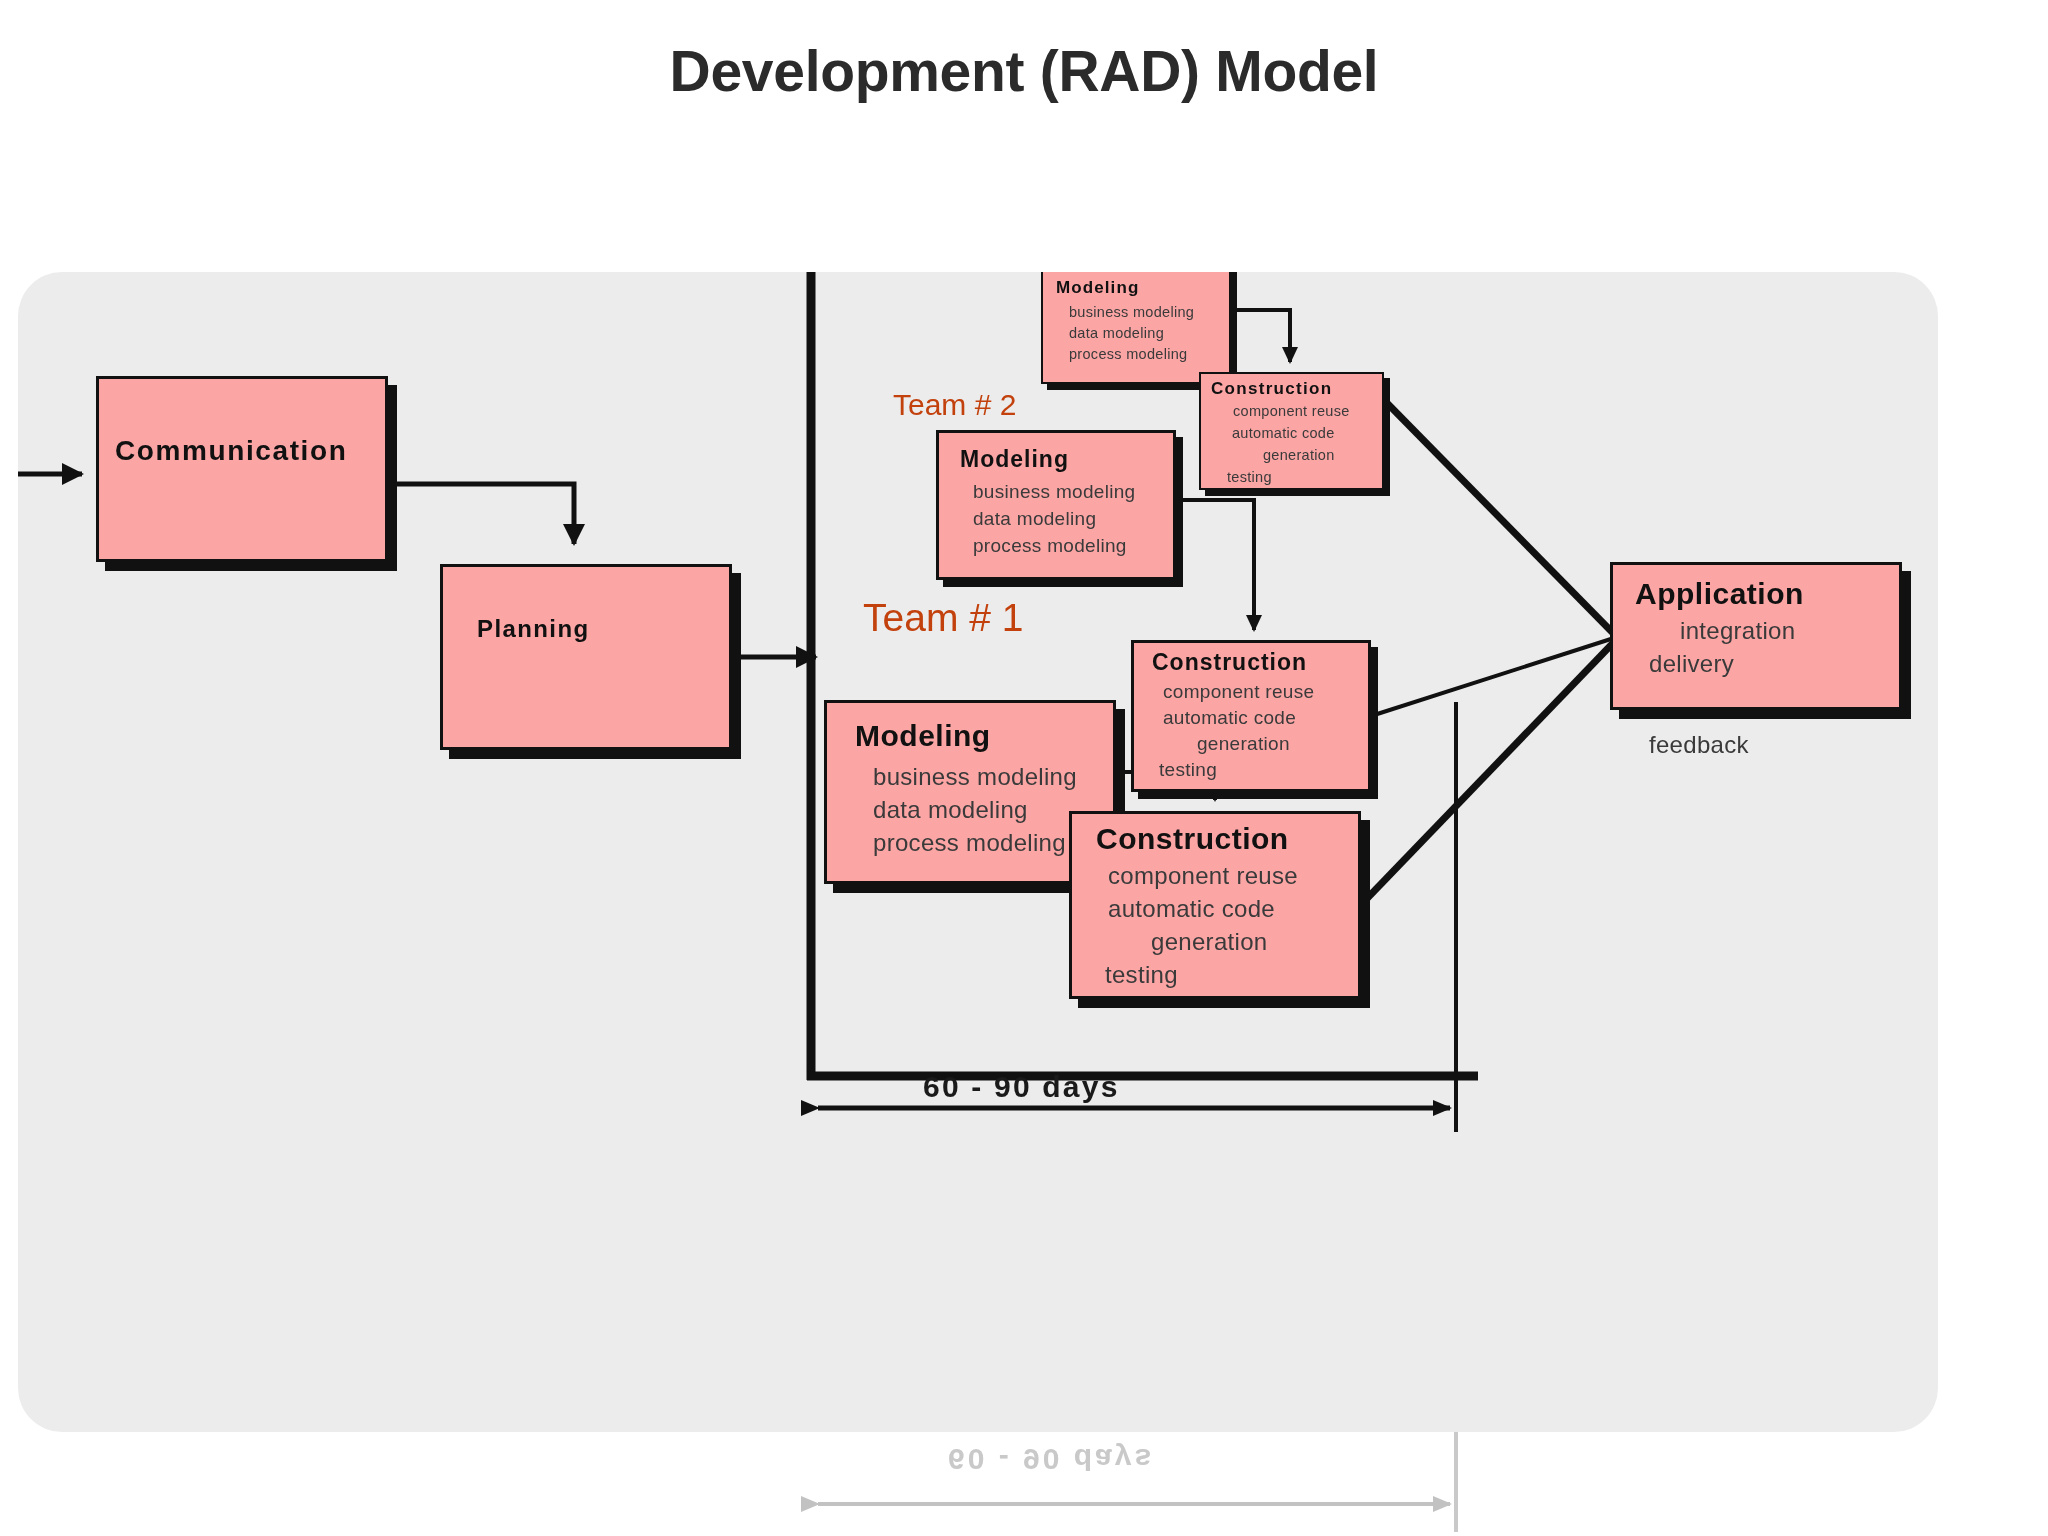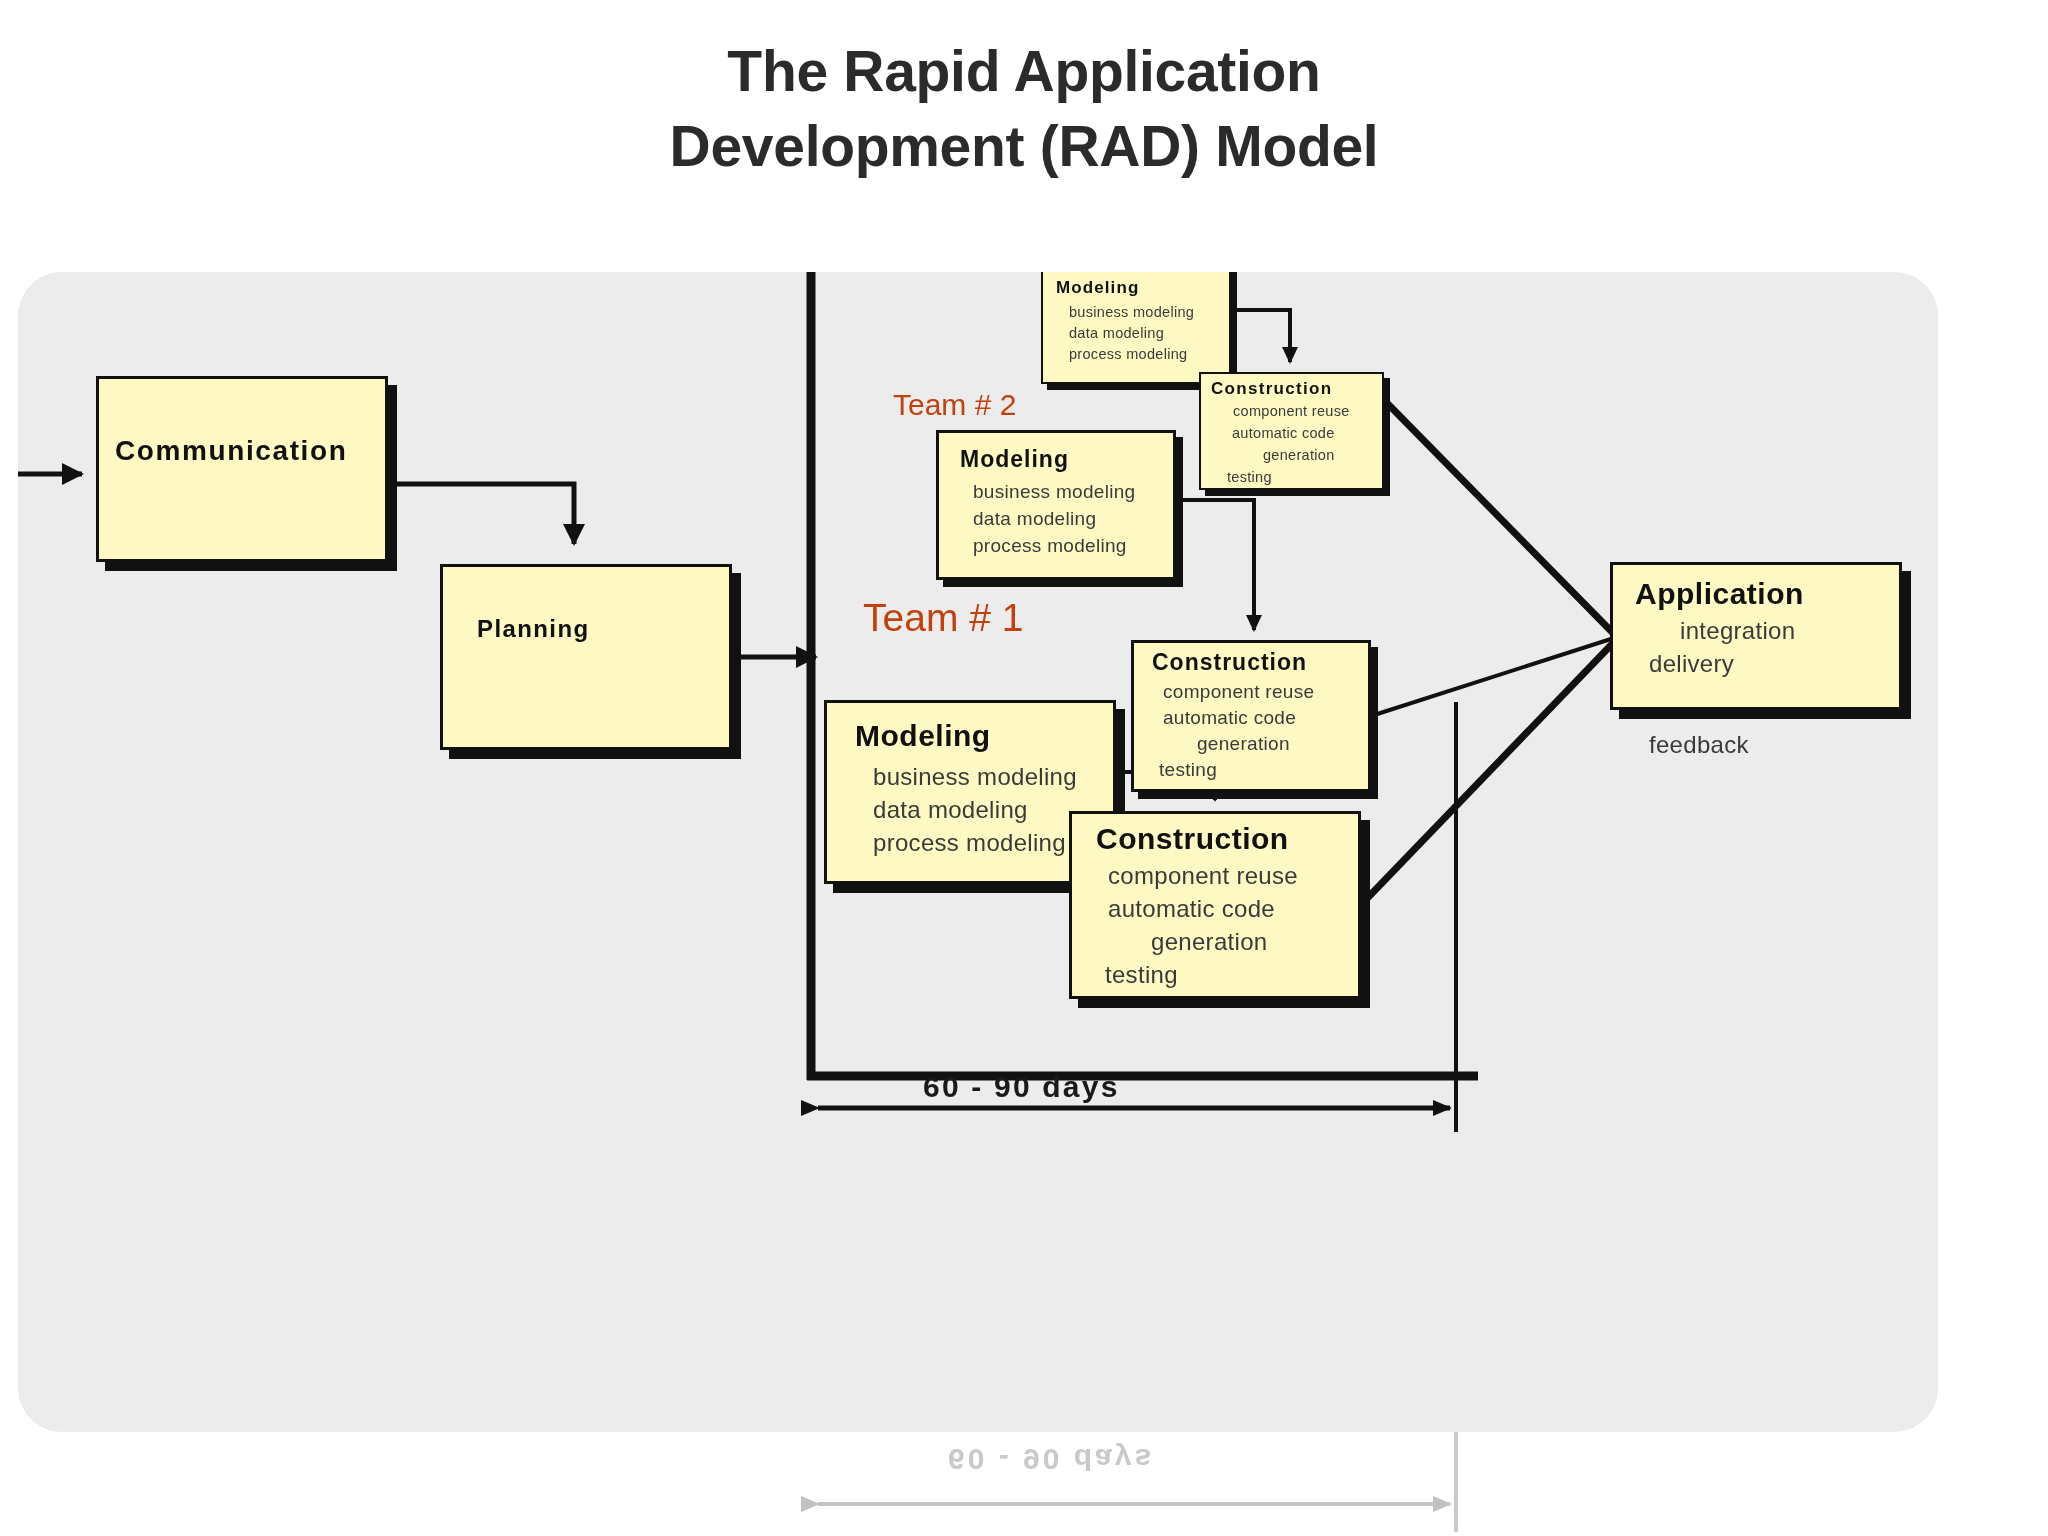--- a/index.html
+++ b/index.html
@@ -64,21 +64,21 @@
     font-weight: bold;
     color: #c9c9c9;
     transform: scaleY(-1);
     letter-spacing: 3px;
     white-space: nowrap;
   }
 
   
   .pbox {
     position: absolute;
-    background: #fef9c3;
+    background: #fca5a5;
     border: 3px solid #111111;
     box-shadow: 9px 9px 0 0 #111111;
     box-sizing: border-box;
   }
   .pbox .ptitle {
     font-weight: bold;
     color: #111111;
     white-space: nowrap;
   }
   .pbox .pitem {
@@ -225,21 +225,20 @@
   #connector-svg {
     position: absolute; left: 0; top: 0;
     width: 1920px; height: 1160px;
     pointer-events: none;
   }
 </style>
 </head>
 <body>
 
 <div id="slide-title">
-  <span class="tline">The Rapid Application</span>
   <span class="tline">Development (RAD) Model</span>
 </div>
 
 <div id="diagram-canvas">
   <div id="diagram-inner">
 
     <svg id="connector-svg" viewBox="0 0 1920 1160">
       <defs>
         <marker id="arrowThin" markerWidth="12" markerHeight="12" refX="9" refY="5" orient="auto" markerUnits="userSpaceOnUse">
           <path d="M0,0 L11,5 L0,10 z" fill="#111111"></path>

